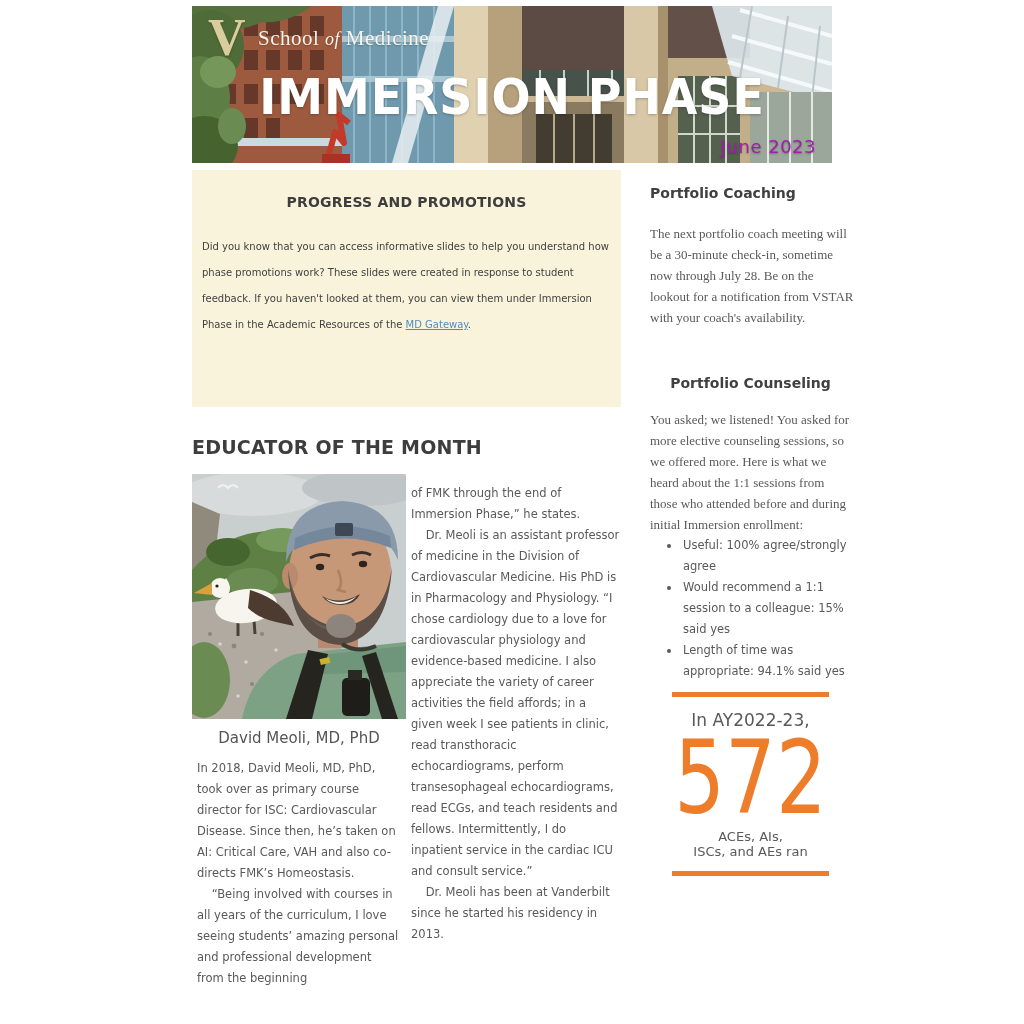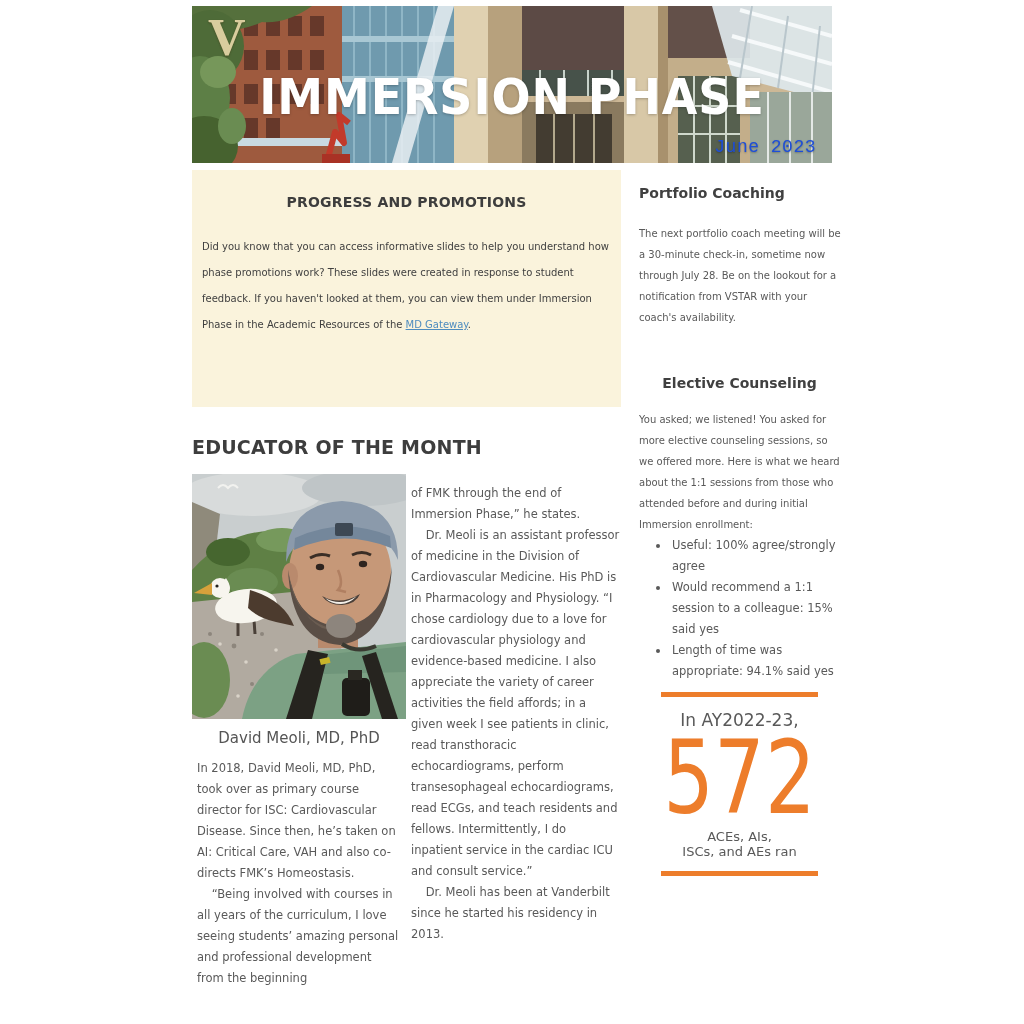--- a/index.html
+++ b/index.html
@@ -15,36 +15,36 @@
   .header{position:relative;width:640px;height:157px;overflow:hidden;}
   .header svg{position:absolute;left:0;top:0;width:100%;height:100%;}
   .logo-v{position:absolute;left:16px;top:6px;font-family:"Liberation Serif","DejaVu Serif",serif;
           font-size:52px;font-weight:bold;color:#d9cd9e;text-shadow:0 1px 2px rgba(60,45,10,.45);line-height:1;}
   .logo-text{position:absolute;left:66px;top:20px;font-family:"Liberation Serif","DejaVu Serif",serif;
           font-size:21px;color:#f6f4ec;letter-spacing:.5px;text-shadow:0 1px 2px rgba(0,0,0,.25);}
   .logo-text i{font-size:18px;}
   .hero-title{position:absolute;left:0;top:66px;width:640px;text-align:center;color:#fff;
           font-size:50px;font-weight:bold;letter-spacing:1px;line-height:1;
           transform:scaleX(.92);transform-origin:center;text-shadow:0 1px 3px rgba(0,0,0,.25);}
-  .hero-date{position:absolute;right:16px;bottom:6px;color:#1d4ed8;font-size:18px;letter-spacing:.5px;
-          text-shadow:0 1px 2px rgba(0,0,0,.3);font-family:Liberation Mono, monospace;}
+  .hero-date{position:absolute;right:16px;bottom:6px;color:#a21caf;font-size:18px;letter-spacing:.5px;
+          text-shadow:0 1px 2px rgba(0,0,0,.3);}
 
   
   .progress-box{position:absolute;left:0;top:164px;width:429px;height:237px;background:var(--cream);padding:24px 10px 0 10px;}
   .progress-box h2{text-align:center;font-size:14px;color:var(--hdark);letter-spacing:.2px;}
   .progress-box p{margin-top:24px;font-size:10px;line-height:26px;color:#3f3f3f;}
   .progress-box a{color:var(--link);text-decoration:underline;cursor:pointer;}
 
   
-  .sidebar{position:absolute;left:444px;top:164px;width:207px;color:var(--gray);}
+  .sidebar{position:absolute;left:455px;top:164px;width:207px;color:var(--gray);}
   .side-h{font-size:14px;color:#404040;padding-left:3px;}
   .side-h.centered{text-align:center;padding-left:0;}
   .pc-h{margin-top:15px;}
   .ec-h{margin-top:47px;}
-  .side-p{font-size:10px;line-height:21px;margin-top:22px;padding-left:3px;}
+  .side-p{font-size:13px;line-height:21px;margin-top:22px;padding-left:3px;font-family:Liberation Serif, serif;}
   .side-p.ec-p{margin-top:18px;}
   .side-list{padding-left:34px;font-size:11.5px;line-height:21px;}
   .side-list li{padding-left:2px;}
   .divider{width:157px;height:5px;background:var(--orange);margin:10px auto 0 auto;}
   .stat-intro{margin-top:13px;text-align:center;font-size:17px;}
   .stat-number{margin-top:2px;text-align:center;font-size:101px;line-height:.92;color:var(--orange);
           transform:scaleX(.79);transform-origin:center;}
   .stat-caption{text-align:center;font-size:13px;line-height:15.5px;margin-top:4px;}
   .divider.bottom{margin-top:11px;}
 
@@ -164,33 +164,34 @@
         <ellipse cx="18" cy="40" rx="34" ry="36" fill="#4e6b38"></ellipse>
         <ellipse cx="8" cy="92" rx="30" ry="42" fill="#5d7f46"></ellipse>
         <ellipse cx="26" cy="66" rx="18" ry="16" fill="#76975a"></ellipse>
         <ellipse cx="12" cy="140" rx="34" ry="30" fill="#46622f"></ellipse>
         <ellipse cx="40" cy="120" rx="14" ry="18" fill="#6a8c52"></ellipse>
 
         <path d="M136,152 l7,-26 l9,11 l-5,-28 l10,8" fill="none" stroke="#c23a2a" stroke-width="6" stroke-linejoin="round"></path>
         <rect x="130" y="148" width="28" height="9" fill="#a93225"></rect>
       </svg>
       <span class="logo-v">V</span>
+      <span class="logo-text"><span>School</span> <i>of</i> <span>Medicine</span></span>
       <div class="hero-title">IMMERSION PHASE</div>
       <div class="hero-date">June 2023</div>
     </div>
 
     <section class="progress-box">
       <h2>PROGRESS AND PROMOTIONS</h2>
       <p><span>Did you know that you can access informative slides to help you understand how phase promotions work? These slides were created in response to student feedback. If you haven't looked at them, you can view them under Immersion Phase in the Academic Resources of the </span><a class="link">MD Gateway</a><span>.</span></p>
     </section>
 
     <aside class="sidebar">
       <h3 class="side-h pc-h">Portfolio Coaching</h3>
       <p class="side-p">The next portfolio coach meeting will be a 30-minute check-in, sometime now through July 28. Be on the lookout for a notification from VSTAR with your coach's availability.</p>
-      <h3 class="side-h centered ec-h">Elective Counseling</h3>
+      <h3 class="side-h centered ec-h">Portfolio Counseling</h3>
       <p class="side-p ec-p">You asked; we listened! You asked for more elective counseling sessions, so we offered more. Here is what we heard about the 1:1 sessions from those who attended before and during initial Immersion enrollment:</p>
       <ul class="side-list">
         <li>Useful: 100% agree/strongly agree</li>
         <li>Would recommend a 1:1 session to a colleague: 15% said yes</li>
         <li>Length of time was appropriate: 94.1% said yes</li>
       </ul>
       <div class="divider"></div>
       <div class="stat-intro">In AY2022-23,</div>
       <div class="stat-number">572</div>
       <div class="stat-caption"><span>ACEs, AIs,</span><br><span>ISCs, and AEs ran</span></div>

